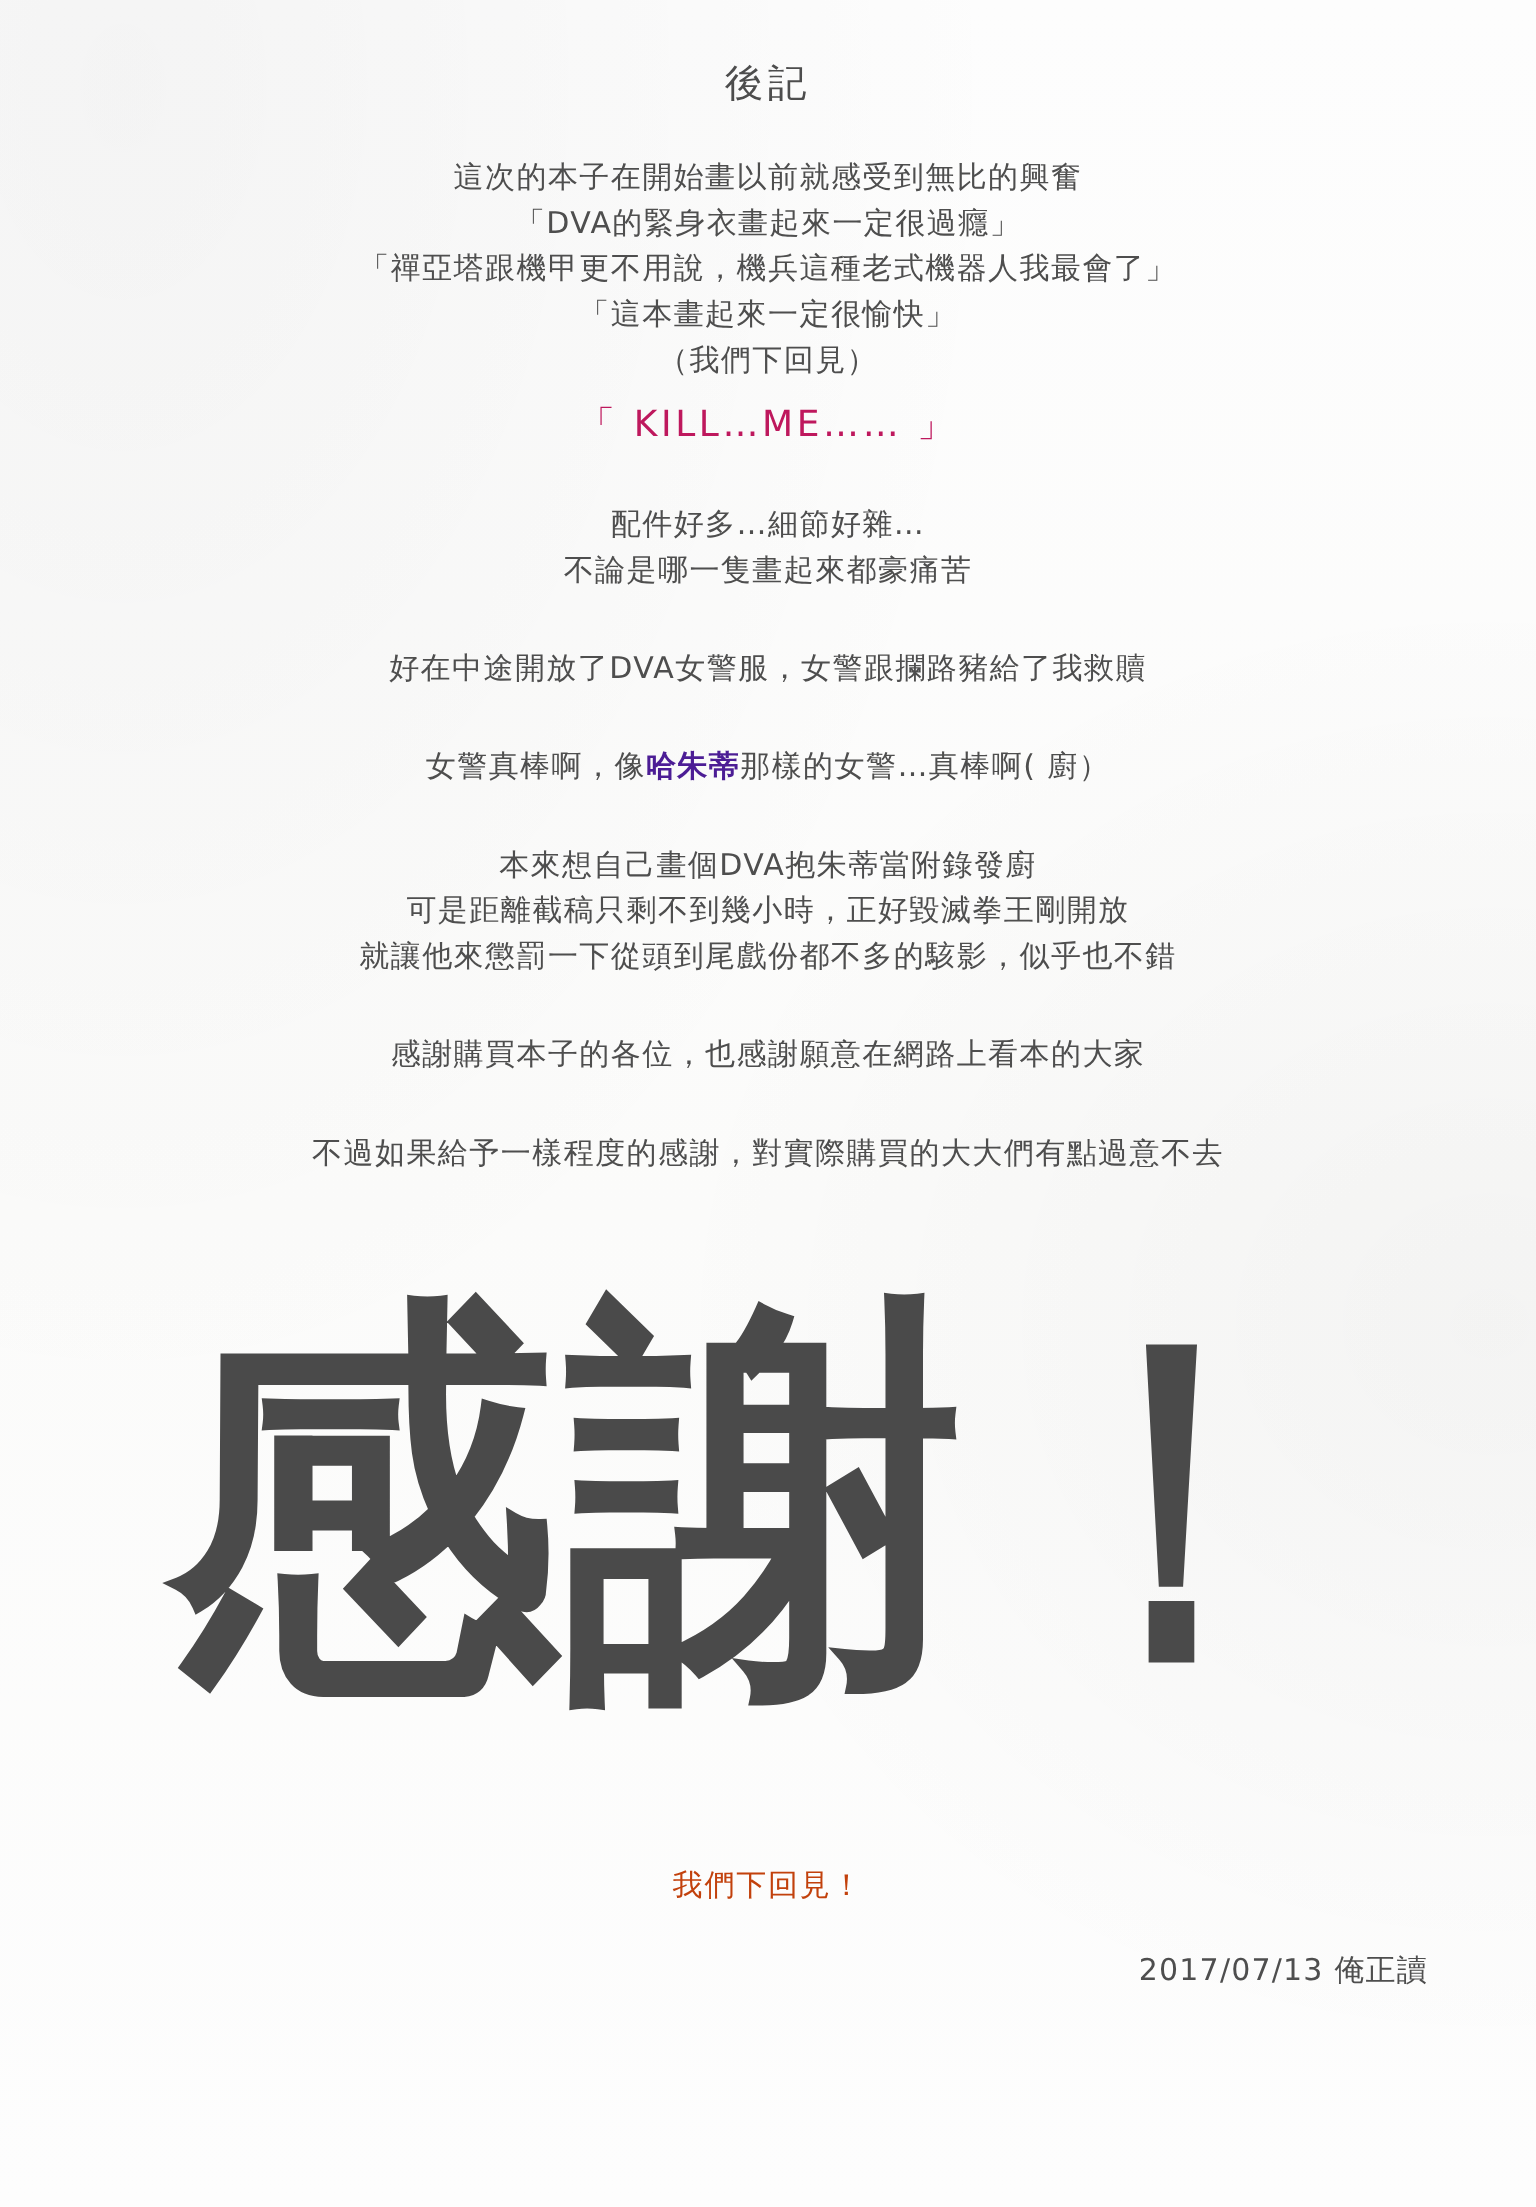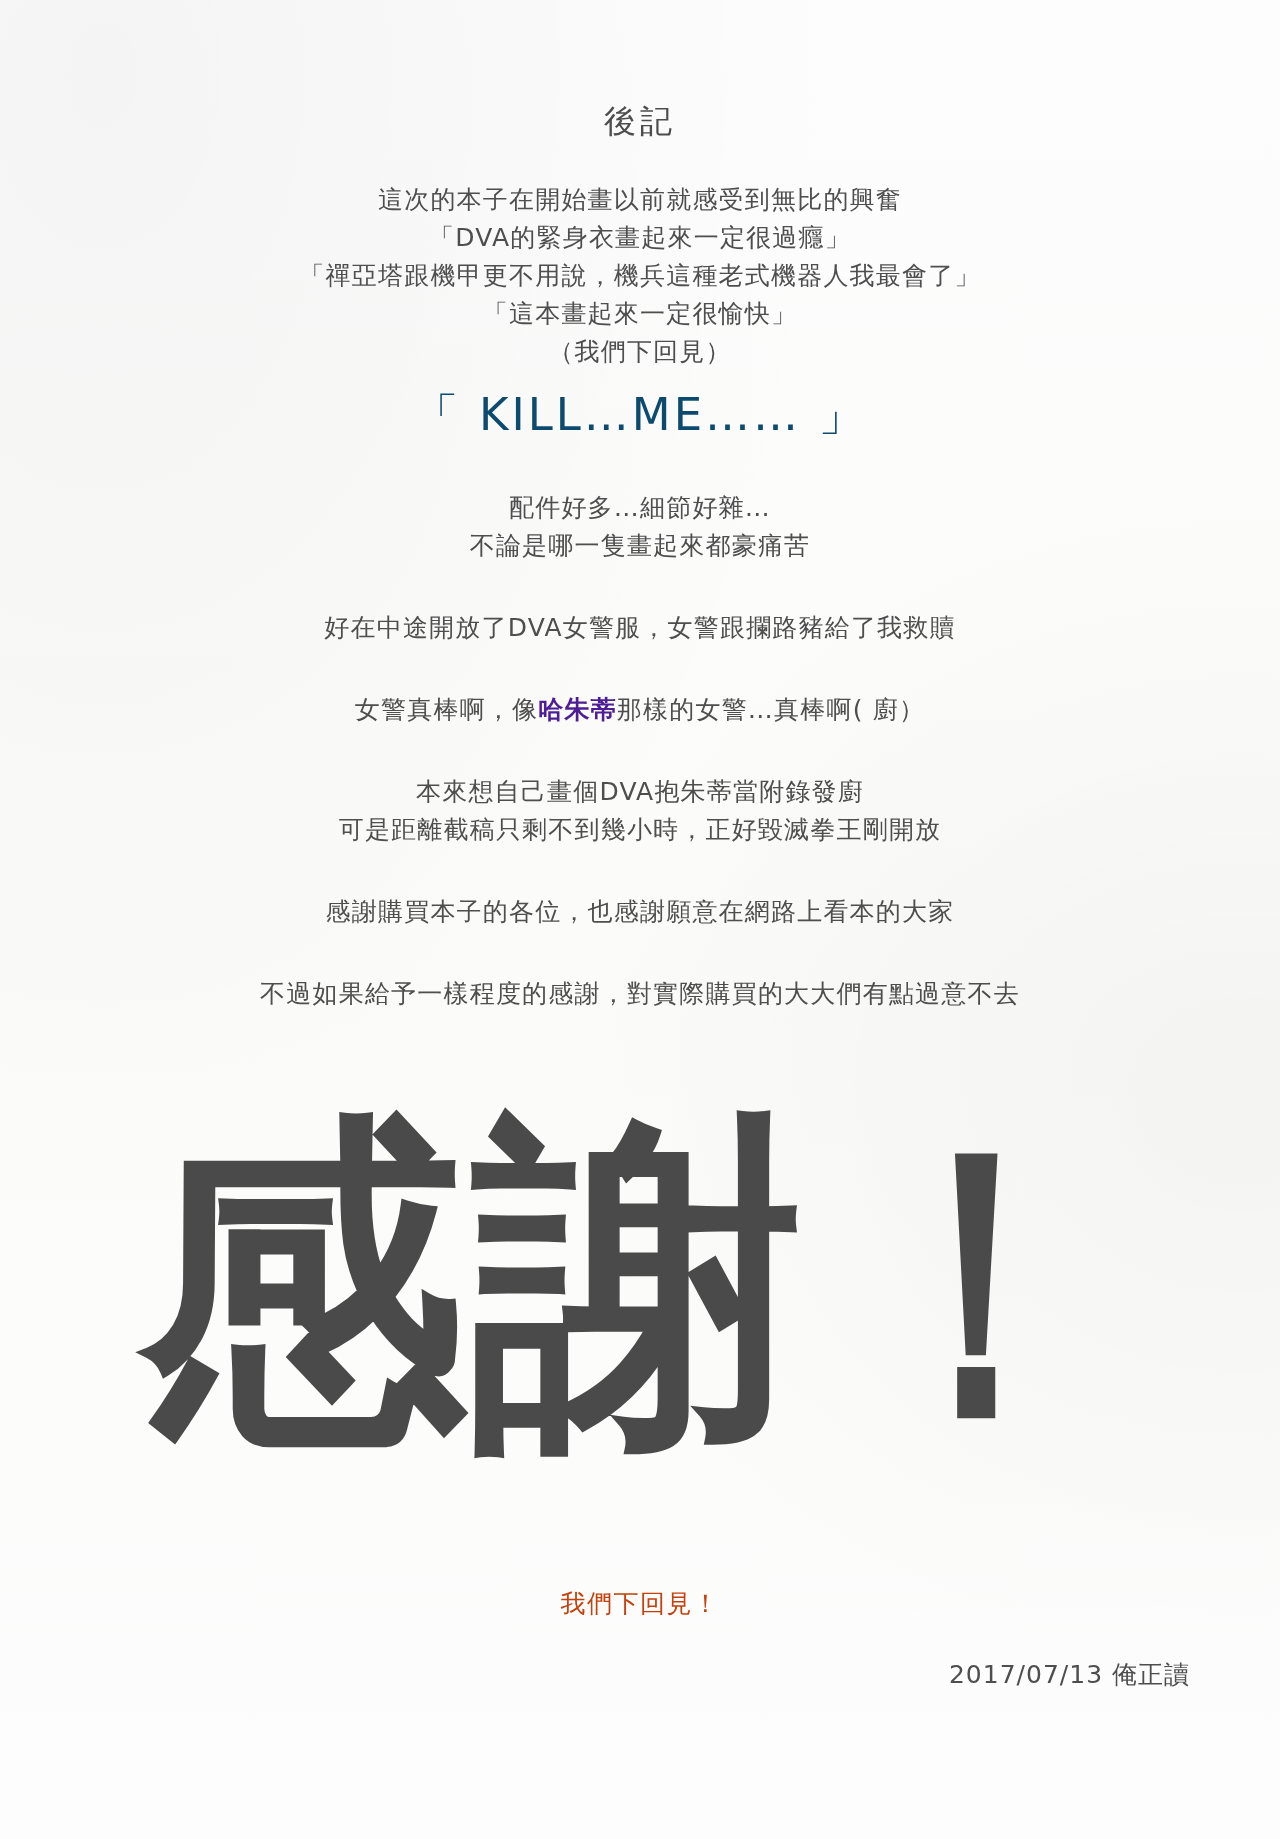--- a/index.html
+++ b/index.html
@@ -22,21 +22,21 @@
     inset: 0;
     background:
       radial-gradient(ellipse at 8% 4%, rgba(0,0,0,0.035) 0%, rgba(0,0,0,0) 45%),
       radial-gradient(ellipse at 97% 60%, rgba(0,0,0,0.03) 0%, rgba(0,0,0,0) 40%),
       linear-gradient(180deg, #fdfdfd 0%, #fbfbfa 55%, #fdfdfd 100%);
   }
 
   .content {
     position: relative;
     width: 1280px;
-    padding-top: 104px;
+    padding-top: 52px;
     box-sizing: border-box;
     text-align: center;
   }
 
   .afterword-title {
     font-size: 32px;
     letter-spacing: 4px;
     color: #4d4d4d;
     line-height: 1.1;
     margin: 0 0 42px 0;
@@ -49,23 +49,23 @@
     font-size: 25px;
     line-height: 1.52;
     letter-spacing: 1.2px;
     font-weight: 400;
   }
 
   .block .line { display: block; white-space: nowrap; }
   .gap-md { height: 44px; }
 
   .killme {
-    font-size: 45px;
+    font-size: 30px;
     letter-spacing: 3px;
-    color: #0c4a6e;
+    color: #be185d;
     margin: 14px 0 0 0;
     white-space: nowrap;
   }
 
   .bold-inline { font-weight: 700; color: #4c1d95; }
 
   
   .thanks-wrap {
     margin-top: 58px;
     height: 430px;
@@ -145,20 +145,21 @@
 
   <div class="block">
     <span class="line"><span>女警真棒啊，像</span><span class="bold-inline">哈朱蒂</span><span>那樣的女警…真棒啊( 廚）</span></span>
   </div>
 
   <div class="gap-md"></div>
 
   <div class="block">
     <span class="line">本來想自己畫個DVA抱朱蒂當附錄發廚</span>
     <span class="line">可是距離截稿只剩不到幾小時，正好毀滅拳王剛開放</span>
+    <span class="line">就讓他來懲罰一下從頭到尾戲份都不多的駭影，似乎也不錯</span>
   </div>
 
   <div class="gap-md"></div>
 
   <div class="block">
     <span class="line">感謝購買本子的各位，也感謝願意在網路上看本的大家</span>
   </div>
 
   <div class="gap-md"></div>
 

